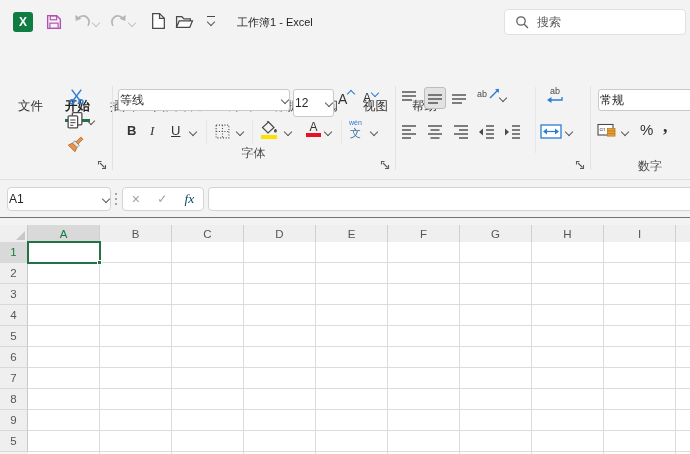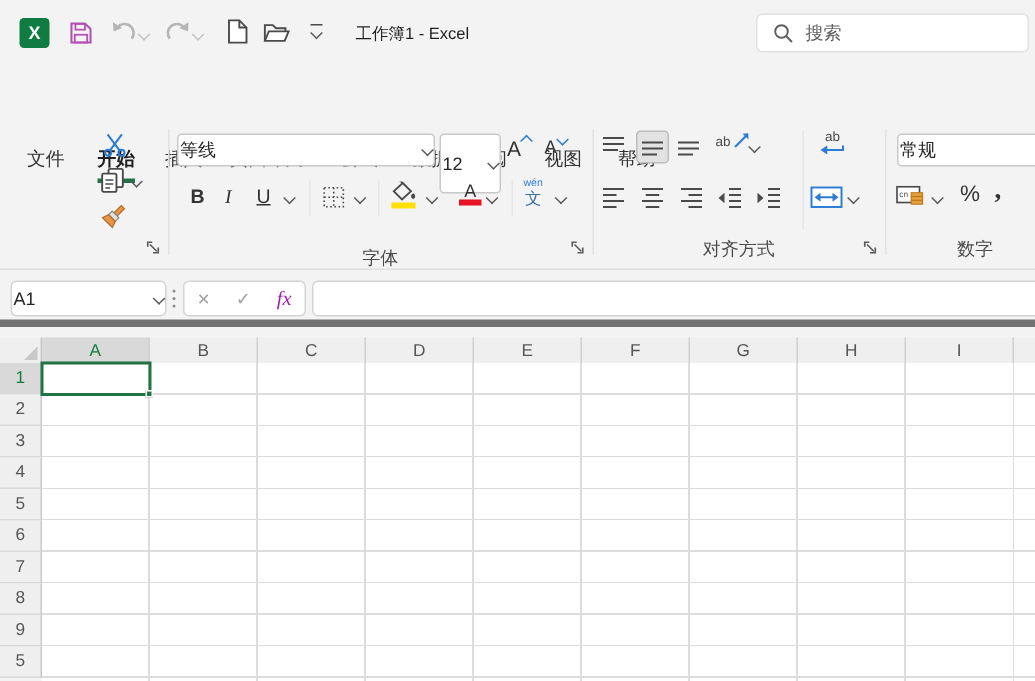--- a/index.html
+++ b/index.html
@@ -152,21 +152,21 @@
           <path d="M1.5 4.5 V1.5 H4.5" fill="none" stroke="#5a5a5a" stroke-width="1.1"></path>
           <line x1="3" y1="3" x2="7.5" y2="7.5" stroke="#5a5a5a" stroke-width="1.1"></line>
           <path d="M8.5 5 V8.5 H5" fill="none" stroke="#5a5a5a" stroke-width="1.1"></path>
         </svg>
     </span>
 
     <div class="abs combo" style="left:118px;top:11px;width:172px;height:22px">
       <span>等线</span>
       <span class="chv"></span>
     </div>
-    <div class="abs combo" style="left:293px;top:11px;width:41px;height:40px">
+    <div class="abs combo" style="left:293px;top:11px;width:41px;height:28px">
       <span>12</span>
       <span class="chv"></span>
     </div>
     <span class="abs" style="left:338px;top:13px">
       <span style="font-size:14px;color:#333">A</span><span class="chv blue up" style="position:relative;top:-7px;left:1px"></span>
     </span>
     <span class="abs" style="left:363px;top:13px">
       <span style="font-size:12px;color:#333">A</span><span class="chv blue" style="position:relative;top:-6px;left:1px"></span>
     </span>
 
@@ -216,21 +216,21 @@
 
     <span class="abs ic" style="left:349px;top:41px;flex-direction:column">
       <span style="font-size:7px;color:#2b7cd3;line-height:8px">wén</span>
       <span style="font-size:11px;color:#3c6e9f;line-height:12px">文</span>
     </span>
     <span class="abs ic" style="left:371px;top:51px">
         <span class="chv"></span>
       </span>
 
     <div class="sepv abs" style="left:395px;top:8px;height:84px"></div>
-    <div class="abs glabel" style="left:112px;top:86px;width:283px">字体</div>
+    <div class="abs glabel" style="left:112px;top:67px;width:283px">字体</div>
     <span class="abs ic" style="left:380px;top:82px">
       <svg width="10" height="10" viewBox="0 0 10 10">
           <path d="M1.5 4.5 V1.5 H4.5" fill="none" stroke="#5a5a5a" stroke-width="1.1"></path>
           <line x1="3" y1="3" x2="7.5" y2="7.5" stroke="#5a5a5a" stroke-width="1.1"></line>
           <path d="M8.5 5 V8.5 H5" fill="none" stroke="#5a5a5a" stroke-width="1.1"></path>
         </svg>
     </span>
 
     <span class="abs ic" style="left:401px;top:12px">
       <svg width="16" height="15" viewBox="0 0 16 15">
@@ -324,21 +324,20 @@
           <line x1="6" y1="7.5" x2="16" y2="7.5" stroke="#2b7cd3" stroke-width="1.2"></line>
           <polygon points="7,4.5 7,10.5 3,7.5" fill="#2b7cd3"></polygon>
           <polygon points="15,4.5 15,10.5 19,7.5" fill="#2b7cd3"></polygon>
         </svg>
     </span>
     <span class="abs ic" style="left:566px;top:51px">
         <span class="chv"></span>
       </span>
 
     <div class="sepv abs" style="left:590px;top:8px;height:84px"></div>
-    <div class="abs glabel" style="left:395px;top:80px;width:195px">对齐方式</div>
     <span class="abs ic" style="left:575px;top:82px">
       <svg width="10" height="10" viewBox="0 0 10 10">
           <path d="M1.5 4.5 V1.5 H4.5" fill="none" stroke="#5a5a5a" stroke-width="1.1"></path>
           <line x1="3" y1="3" x2="7.5" y2="7.5" stroke="#5a5a5a" stroke-width="1.1"></line>
           <path d="M8.5 5 V8.5 H5" fill="none" stroke="#5a5a5a" stroke-width="1.1"></path>
         </svg>
     </span>
 
     <div class="abs combo" style="left:598px;top:11px;width:116px;height:22px">
       <span>常规</span>
@@ -355,30 +354,30 @@
         </svg>
     </span>
     <span class="abs ic" style="left:622px;top:51px">
         <span class="chv"></span>
       </span>
     <span class="abs" style="left:640px;top:43px;font-size:15px;color:#333">%</span>
     <span class="abs" style="left:663px;top:38px;font-size:18px;font-weight:bold;font-family:'Liberation Serif',serif;color:#333">,</span>
     <div class="abs glabel" style="left:590px;top:80px;width:120px">数字</div>
   </div>
 
-  <div class="abs" style="left:0;top:180px;width:690px;height:38px;border-bottom:5px solid #737373;box-sizing:border-box">
+  <div class="abs" style="left:0;top:180px;width:690px;height:38px;border-bottom:1px solid #737373;box-sizing:border-box">
     <div class="abs combo" style="left:7px;top:7px;width:104px;height:24px;border-radius:4px;border-color:#d4d4d4">
       <span>A1</span>
       <span class="chv"></span>
     </div>
     <span class="abs dots3" style="left:115px;top:13px"></span>
     <div class="abs ic" style="left:122px;top:7px;width:82px;height:24px;background:#fff;border:1px solid #d4d4d4;border-radius:4px;box-sizing:border-box;justify-content:space-around">
       <span style="color:#a0a0a0;font-size:14px">×</span>
       <span style="color:#a0a0a0;font-size:12px">✓</span>
-      <span style="font-style:italic;font-family:'Liberation Serif',serif;font-size:13.5px;color:#a21caf">fx</span>
+      <span style="font-style:italic;font-family:'Liberation Serif',serif;font-size:13.5px;color:#0c4a6e">fx</span>
     </div>
     <div class="abs" style="left:208px;top:7px;width:486px;height:24px;background:#fff;border:1px solid #d4d4d4;border-radius:4px;box-sizing:border-box;line-height:22px;padding:0 6px"></div>
   </div>
 
   <div class="abs" style="left:0;top:218px;width:690px;height:236px;background:#f3f3f3">
 
     <div class="abs" style="left:0;top:7px;width:690px;height:17px;display:flex;border-bottom:1px solid #c6c6c6;box-sizing:content-box">
       <div style="width:28px;height:100%;background:#efefef;border-right:1px solid #c9c9c9;box-sizing:border-box;position:relative">
         <span style="position:absolute;right:2px;bottom:2px;width:0;height:0;border-left:9px solid transparent;border-bottom:9px solid #c8c8c8"></span>
       </div>

